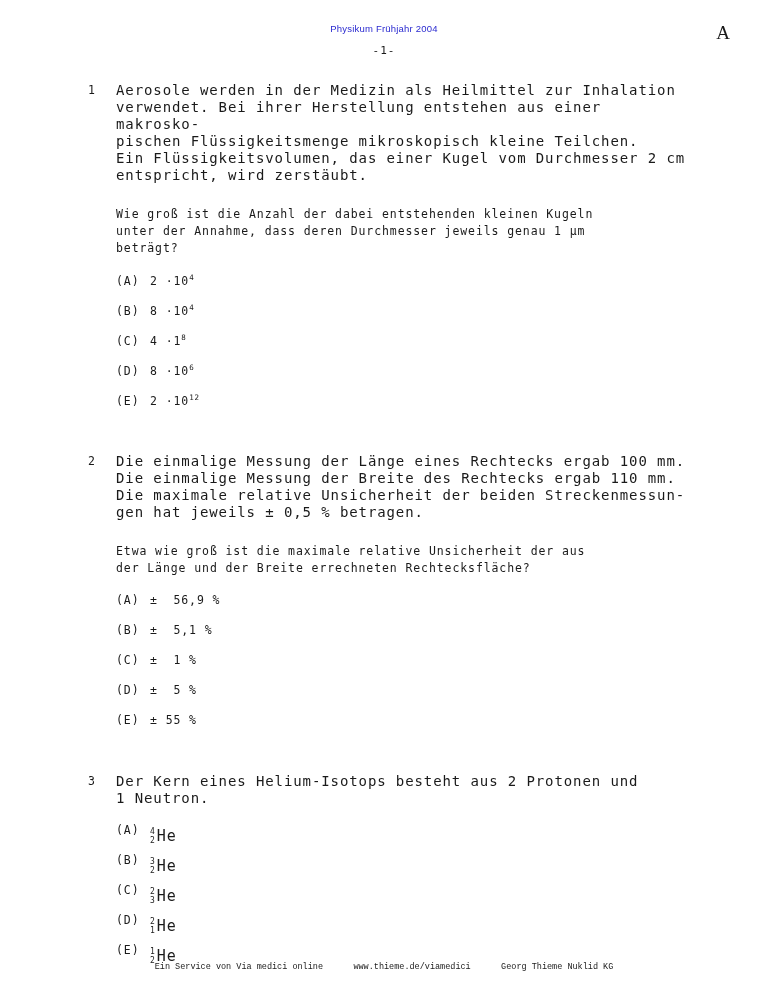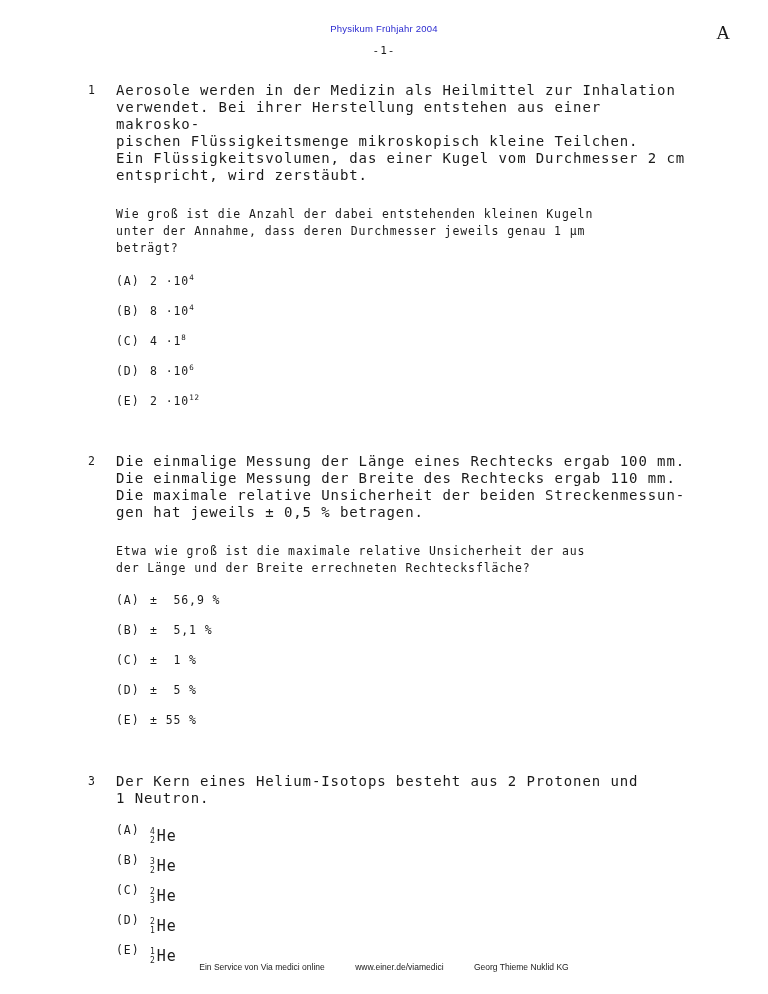--- a/index.html
+++ b/index.html
@@ -128,21 +128,21 @@
   .footer {
     position: absolute;
     bottom: 22px;
     left: 0;
     width: 768px;
     text-align: center;
     font-family: "Liberation Sans", sans-serif;
     font-size: 8.5px;
     color: #1a1a1a;
   }
-  .footer span { margin: 0 14px; }
+  .footer span { margin: 0 14px; font-family: Liberation Mono, monospace; }
 </style>
 </head>
 <body>
 
 <div class="page">
 
   <div class="header-title">Physikum Frühjahr 2004</div>
   <div class="page-number">-1-</div>
   <div class="corner-letter">A</div>
 
@@ -279,17 +279,17 @@
             <span class="nuc-sym">He</span>
           </span>
         </div>
       </div>
     </div>
 
   </div>
 
   <div class="footer">
     <span>Ein Service von Via medici online</span>
-    <span>www.einer.de/viamedici</span>
+    <span>www.thieme.de/viamedici</span>
     <span>Georg Thieme Nuklid KG</span>
   </div>
 
 </div>
 
 </body></html>

